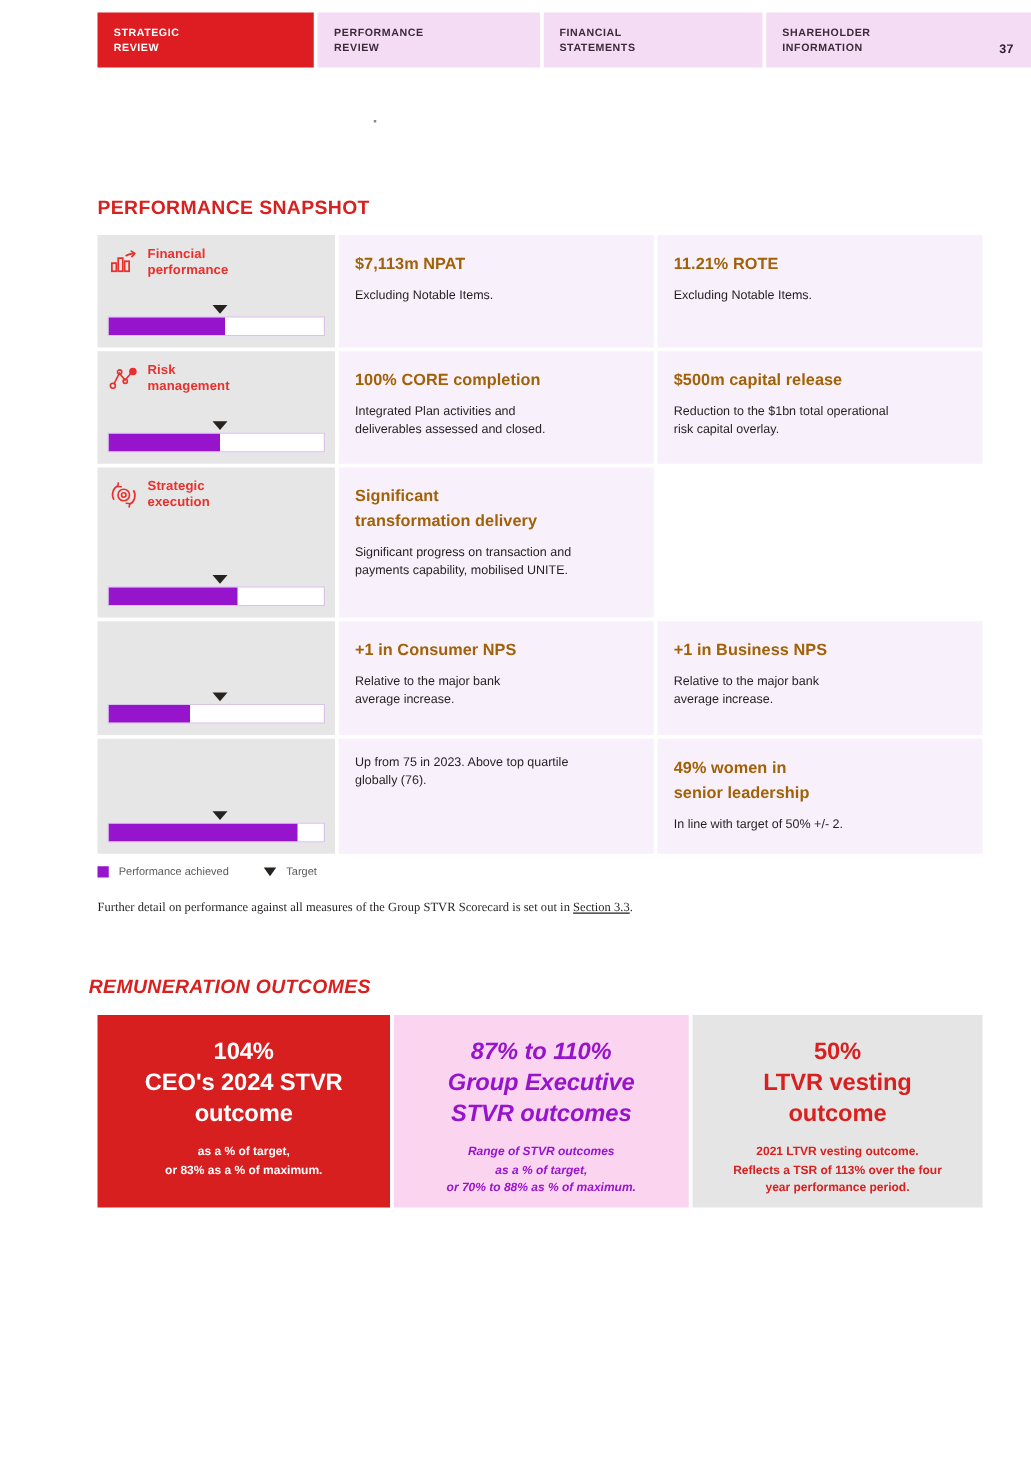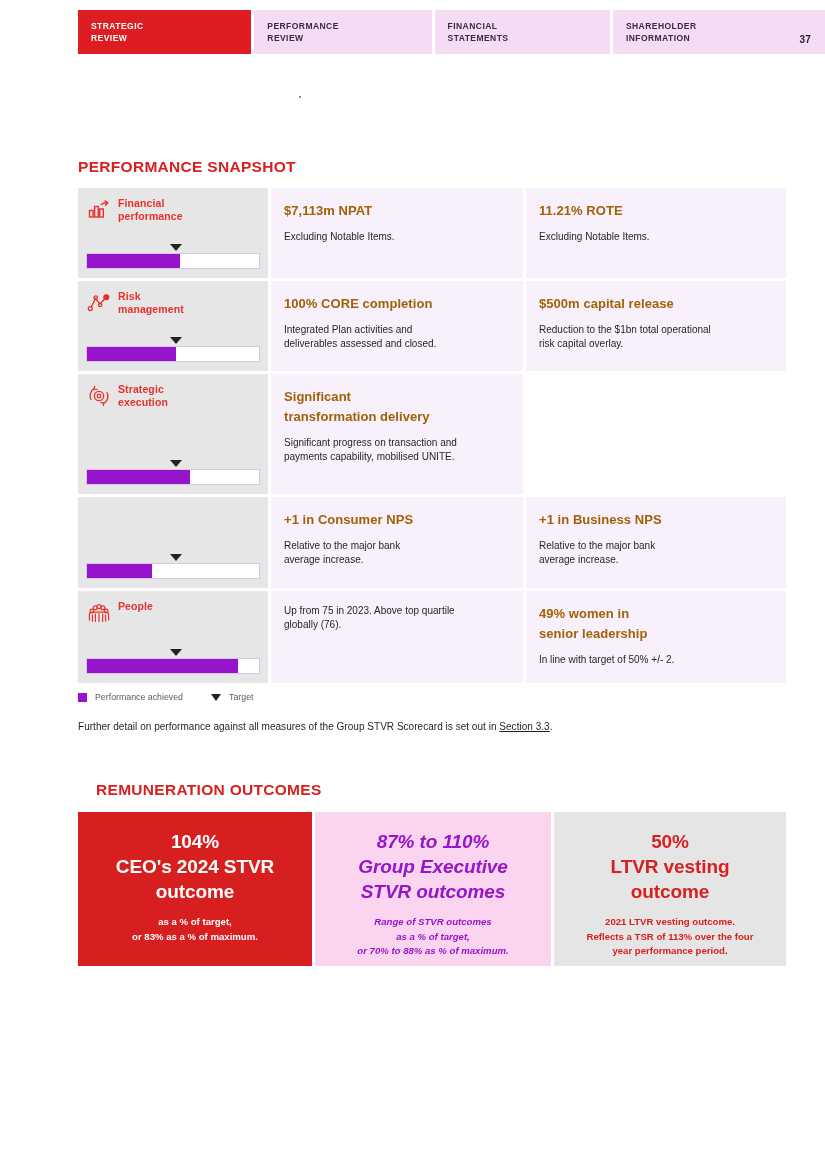--- a/index.html
+++ b/index.html
@@ -52,21 +52,21 @@
   }
 
   
   .section-title{
     position:absolute;
     font-size:15.5px;font-weight:bold;color:#d8201f;
     letter-spacing:0.3px;
     text-transform:uppercase;
   }
   #snapshot-title{left:78px;top:158px;}
-  #remuneration-title{left:96px;top:781px;}
+  #remuneration-title{left:71px;top:781px;font-style:italic;}
 
   
   .snapshot{
     position:absolute;left:78px;top:188px;width:708px;
   }
   .snap-row{
     display:flex;
     margin-bottom:3px;
   }
   .cat-cell{
@@ -146,21 +146,21 @@
     border-left:5px solid transparent;
     border-right:5px solid transparent;
     border-top:7px solid #262220;
     display:inline-block;
     margin-left:18px;
   }
   .legend-label{padding-right:2px;}
 
   .footnote{
     position:absolute;left:78px;top:721px;
-    font-size:10px;color:#231f20;letter-spacing:0.03px;
+    font-size:10px;color:#231f20;letter-spacing:0.03px;font-family:Liberation Serif, serif;
   }
   .footnote a{color:#231f20;text-decoration:underline;}
 
   
   .remun{
     position:absolute;left:78px;top:812px;width:708px;
     display:flex;
   }
   .rem-card{
     box-sizing:border-box;
@@ -335,36 +335,20 @@
     </div>
     <div class="kpi-cell right">
       <div class="kpi-head">+1 in Business NPS</div>
       <div class="kpi-sub">Relative to the major bank
 average increase.</div>
     </div>
   </div>
 
   <div class="snap-row row-h5">
     <div class="cat-cell">
-      <div class="cat-head">
-        <span class="cat-icon">
-          <svg viewBox="0 0 26 26" width="26" height="26">
-            <g fill="none" stroke="#e8302c" stroke-width="1.2">
-              <circle cx="9.2" cy="7.8" r="2"></circle>
-              <circle cx="16.8" cy="7.8" r="2"></circle>
-              <circle cx="13" cy="6.6" r="2.1"></circle>
-              <circle cx="5.8" cy="11" r="1.8"></circle>
-              <circle cx="20.2" cy="11" r="1.8"></circle>
-              <path d="M3.4 20.5 L3.4 14.6 A2.6 2.6 0 0 1 6 12.2 L20 12.2 A2.6 2.6 0 0 1 22.6 14.6 L22.6 20.5"></path>
-              <path d="M6.4 15 L6.4 21.2 M9.4 14.2 L9.4 21.5 M13 13.6 L13 21.6 M16.6 14.2 L16.6 21.5 M19.6 15 L19.6 21.2" stroke-linecap="round"></path>
-            </g>
-          </svg>
-        </span>
-        <span class="cat-label">People</span>
-      </div>
       <div class="bar-wrap">
         <div class="bar-marker" style="left:52%"></div>
         <div class="bar-track">
           <div class="bar-fill" style="width:88%"></div>
         </div>
       </div>
     </div>
     <div class="kpi-cell mid">
       <div class="kpi-sub">Up from 75 in 2023. Above top quartile
 globally (76).</div>

